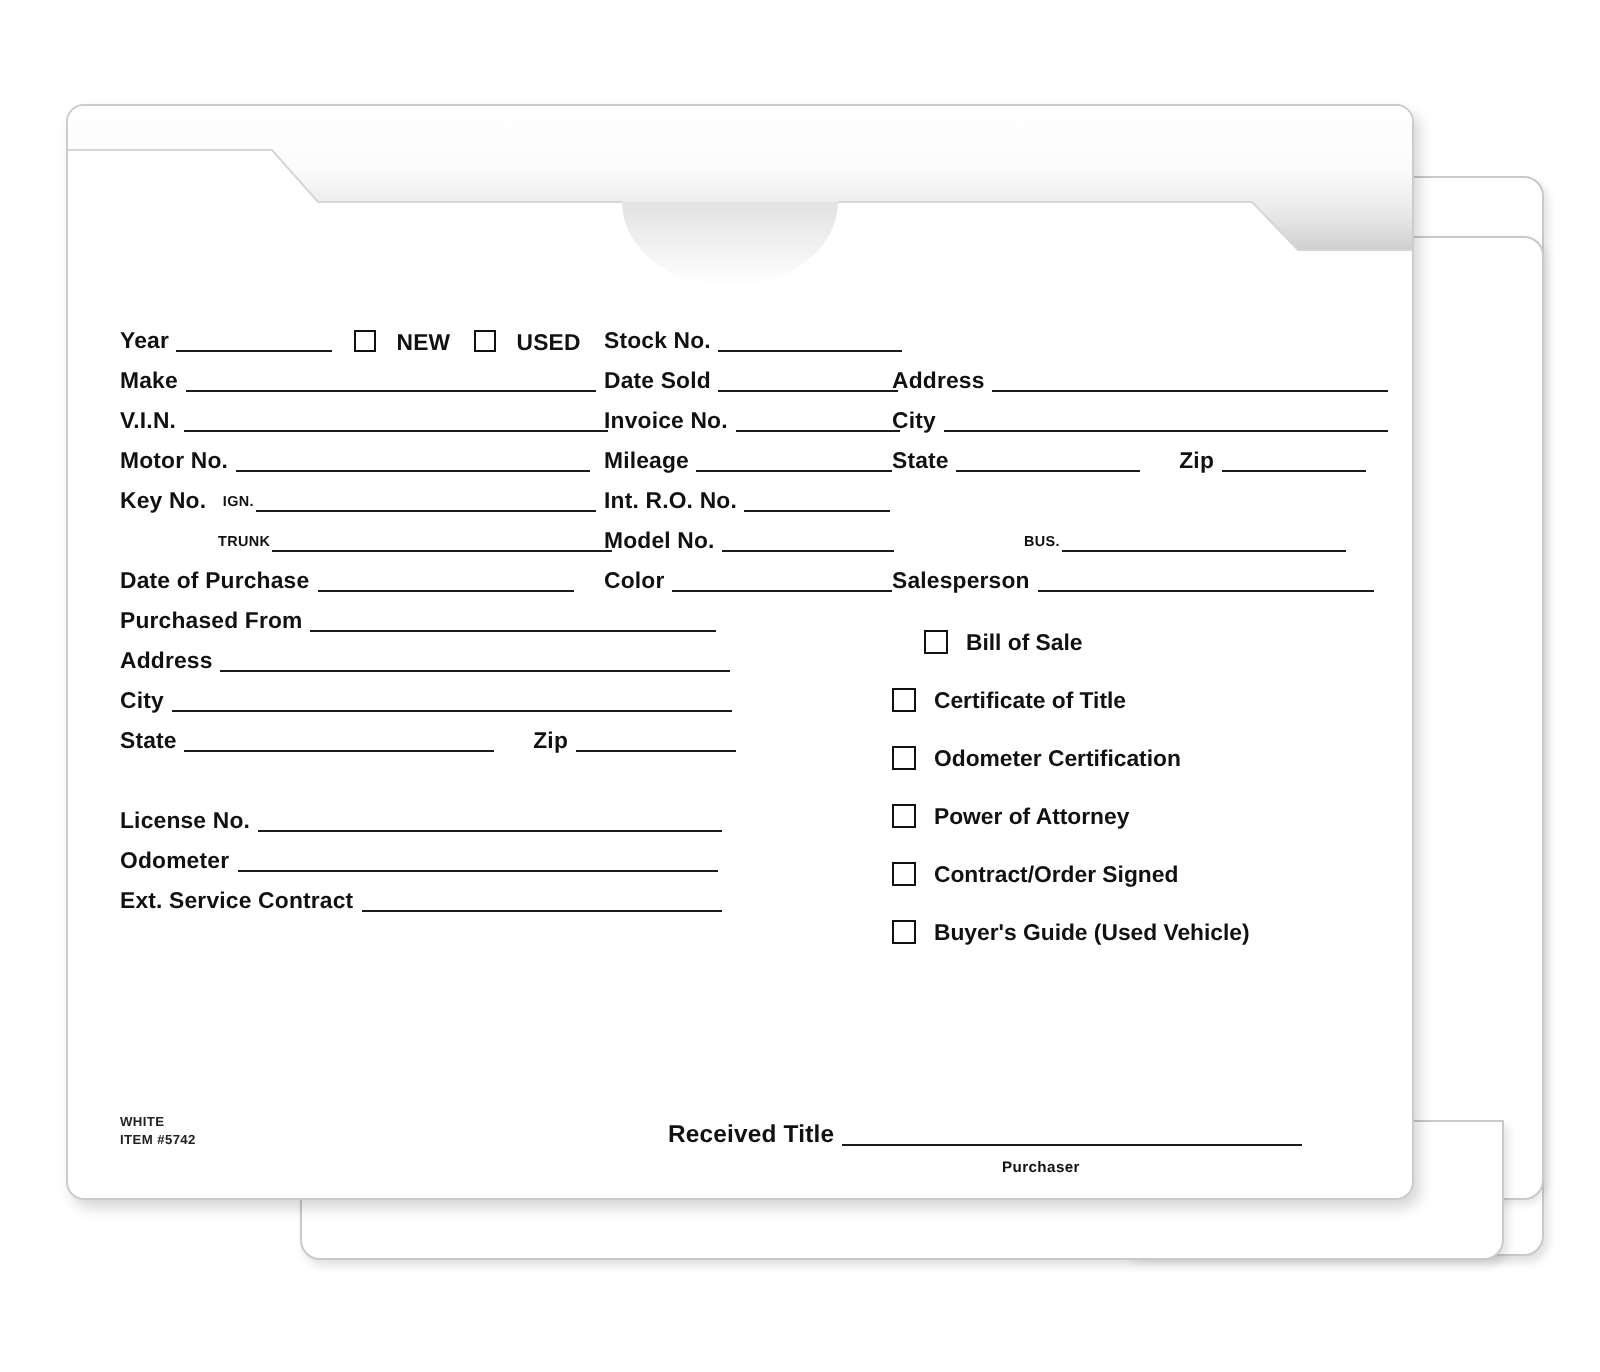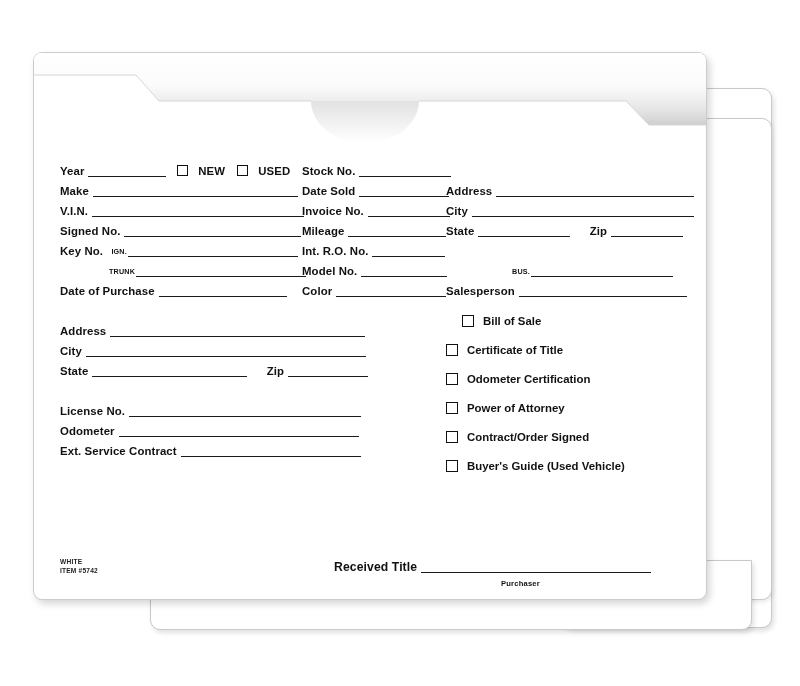--- a/index.html
+++ b/index.html
@@ -243,21 +243,21 @@
         <span class="lbl">V.I.N.</span><span class="rule" style="width:212px"></span>
       </div>
       <div class="fld" style="left:268px; top:152px;">
         <span class="lbl">Invoice No.</span><span class="rule" style="width:82px"></span>
       </div>
       <div class="fld" style="left:412px; top:152px;">
         <span class="lbl">City</span><span class="rule" style="width:222px"></span>
       </div>
 
       <div class="fld" style="left:26px; top:172px;">
-        <span class="lbl">Signed No.</span><span class="rule" style="width:177px"></span>
+        <span class="lbl">Motor No.</span><span class="rule" style="width:177px"></span>
       </div>
       <div class="fld" style="left:268px; top:172px;">
         <span class="lbl">Mileage</span><span class="rule" style="width:98px"></span>
       </div>
       <div class="fld" style="left:412px; top:172px;">
         <span class="lbl">State</span><span class="rule" style="width:92px"></span>
         <span class="lbl" style="margin-left:16px">Zip</span><span class="rule" style="width:72px"></span>
       </div>
 
       <div class="fld" style="left:26px; top:192px;">
@@ -281,20 +281,23 @@
       <div class="fld" style="left:26px; top:232px;">
         <span class="lbl">Date of Purchase</span><span class="rule" style="width:128px"></span>
       </div>
       <div class="fld" style="left:268px; top:232px;">
         <span class="lbl">Color</span><span class="rule" style="width:110px"></span>
       </div>
       <div class="fld" style="left:412px; top:232px;">
         <span class="lbl">Salesperson</span><span class="rule" style="width:168px"></span>
       </div>
 
+      <div class="fld" style="left:26px; top:252px;">
+        <span class="lbl">Purchased From</span><span class="rule" style="width:203px"></span>
+      </div>
       <div class="fld" style="left:26px; top:272px;">
         <span class="lbl">Address</span><span class="rule" style="width:255px"></span>
       </div>
       <div class="fld" style="left:26px; top:292px;">
         <span class="lbl">City</span><span class="rule" style="width:280px"></span>
       </div>
       <div class="fld" style="left:26px; top:312px;">
         <span class="lbl">State</span><span class="rule" style="width:155px"></span>
         <span class="lbl" style="margin-left:16px">Zip</span><span class="rule" style="width:80px"></span>
       </div>

